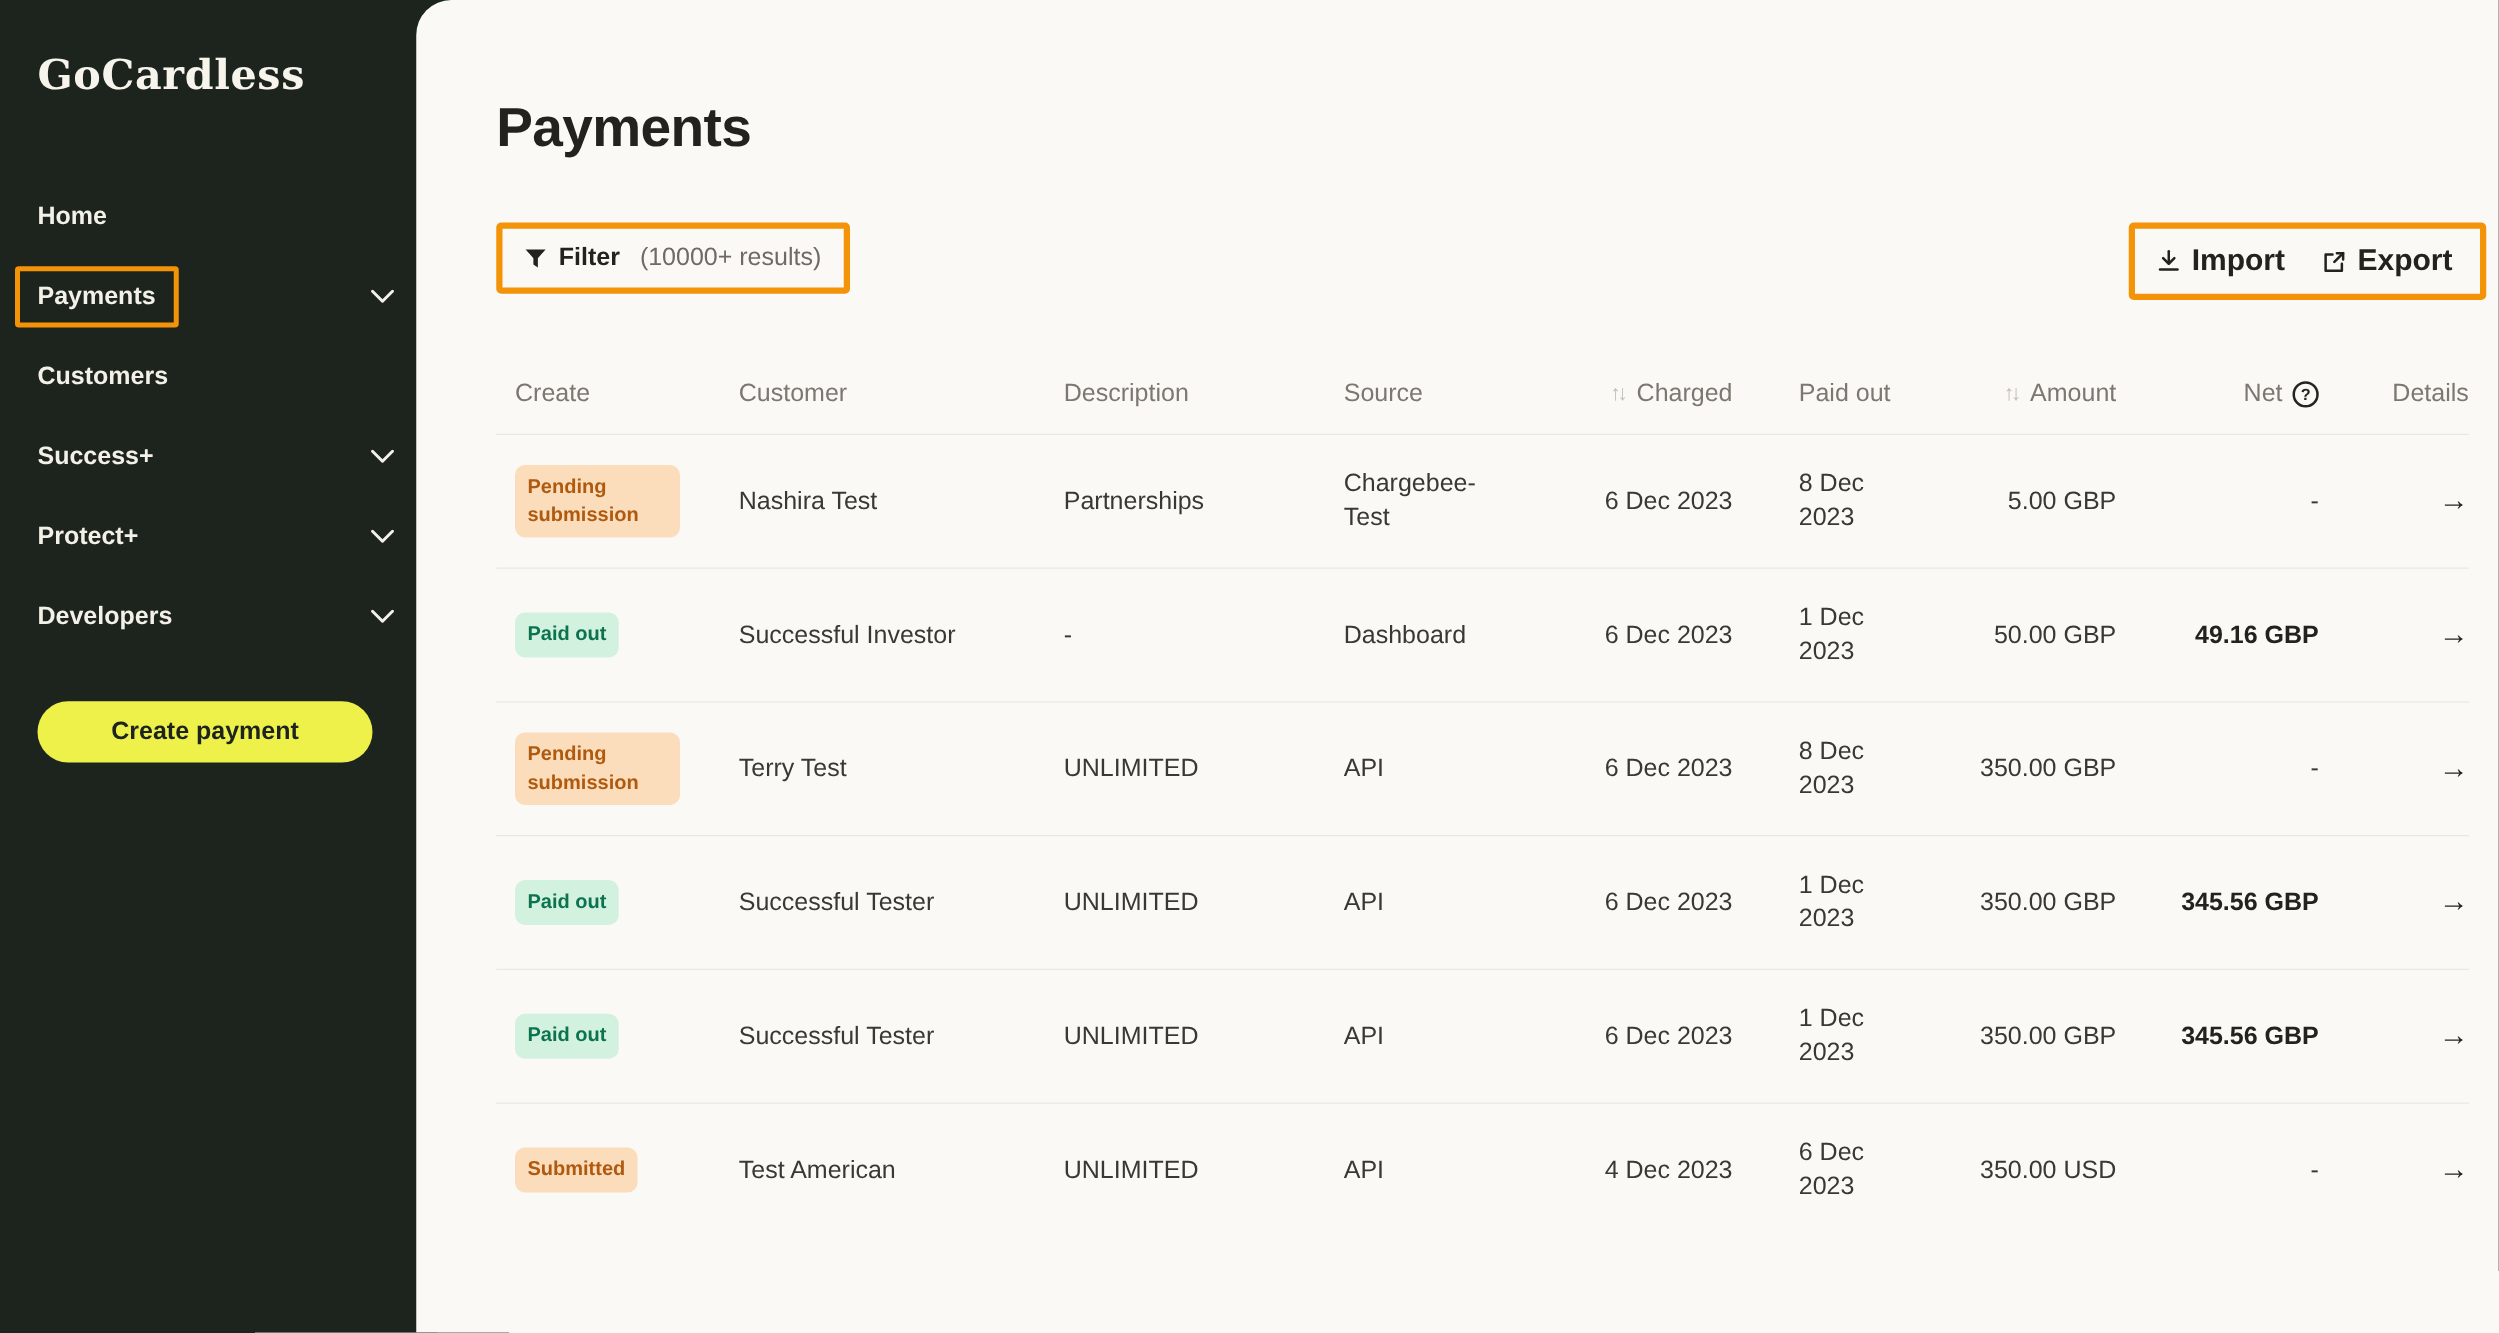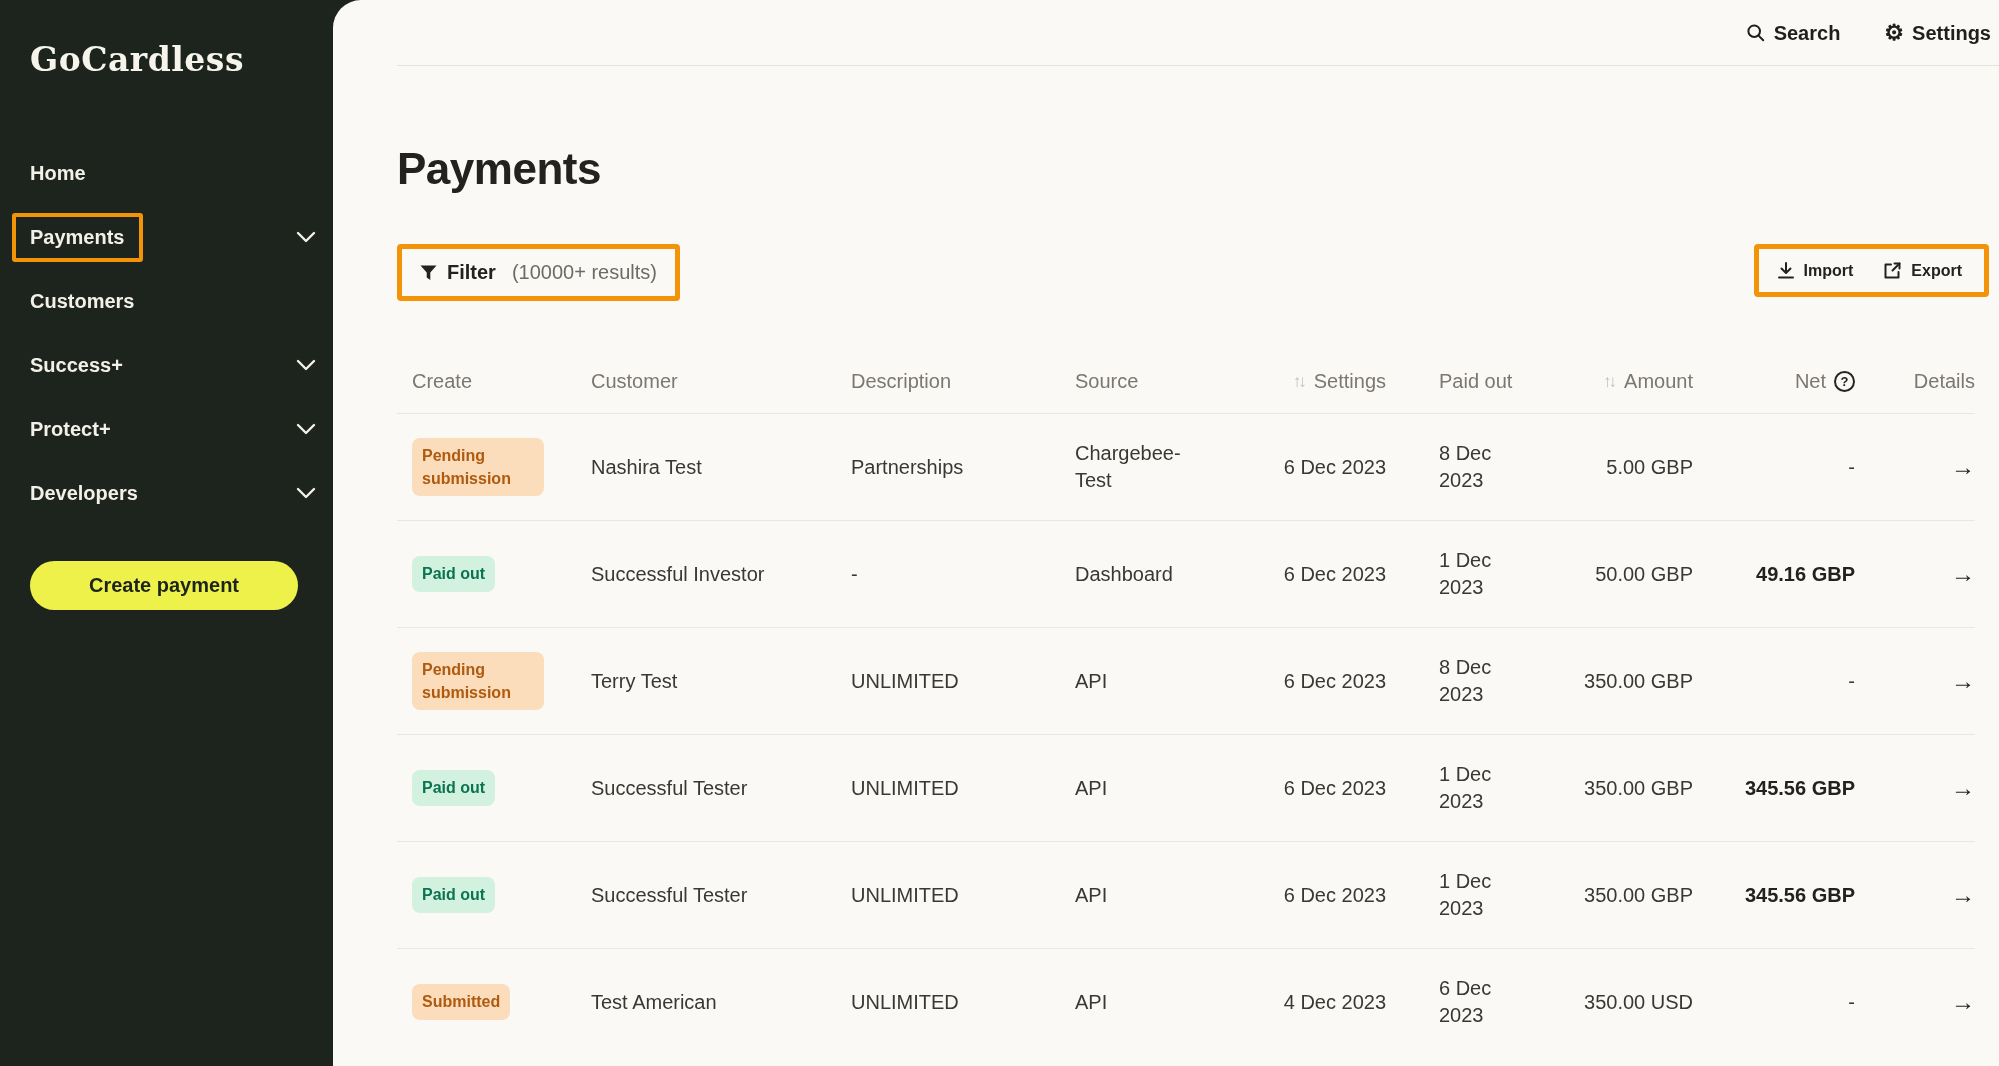--- a/index.html
+++ b/index.html
@@ -67,21 +67,21 @@
   .toolbar { margin-top: 50px; display: flex; align-items: flex-start; justify-content: space-between; position: relative; }
   .annotation-box {
     border: 5px solid #F39307; border-radius: 4px;
     display: inline-flex; align-items: center; gap: 12px;
     padding: 12px 18px; background: transparent;
   }
   .filter-btn { display: inline-flex; align-items: center; gap: 10px; cursor: pointer; }
   .filter-label { font-size: 20px; font-weight: 700; color: #23221E; }
   .results-count { font-size: 20px; color: #6F6B64; margin-left: 4px; }
   .impexp-box { position: absolute; right: -14px; top: 0; gap: 30px; padding-right: 22px; }
-  .impexp-link { display: inline-flex; align-items: center; gap: 9px; font-size: 16px; font-weight: 700; color: #23221E; cursor: pointer; background: none; border: none; font-family: "Liberation Sans", sans-serif; }
+  .impexp-link { display: inline-flex; align-items: center; gap: 9px; font-size: 24px; font-weight: 700; color: #23221E; cursor: pointer; background: none; border: none; font-family: "Liberation Sans", sans-serif; }
 
   
   .table { margin-top: 48px; }
   .trow {
     display: grid;
     grid-template-columns: 177px 260px 224px 186px 142px 187px 120px 162px 1fr;
     align-items: center;
   }
   .thead { height: 64px; }
   .thead .cell { font-size: 20px; color: #7C7770; font-weight: 400; }
@@ -172,34 +172,20 @@
         </svg>
       </div>
 
   </nav>
 
   <button class="create-btn">Create payment</button>
 </aside>
 
 <main class="main">
 
-  <div class="topbar">
-    <button class="top-link">
-      <svg width="20" height="20" viewBox="0 0 20 20">
-        <circle cx="8.2" cy="8.2" r="5.8" fill="none" stroke="#1F1F1C" stroke-width="2"></circle>
-        <line x1="12.6" y1="12.6" x2="17.2" y2="17.2" stroke="#1F1F1C" stroke-width="2" stroke-linecap="round"></line>
-      </svg>
-      <span>Search</span>
-    </button>
-    <button class="top-link">
-      <span class="gear-glyph">⚙</span>
-      <span>Settings</span>
-    </button>
-    <div class="topbar-rule"></div>
-  </div>
 
   <div class="content">
     <h1 class="page-title">Payments</h1>
 
     <div class="toolbar">
       <div class="annotation-box">
         <span class="filter-btn">
           <svg width="17" height="16" viewBox="0 0 17 16">
             <path d="M0.5 0.5 h16 l-6.2 7 v7.5 l-3.6 -2.4 v-5.1 z" fill="#23221E"></path>
           </svg>
@@ -230,21 +216,21 @@
 
     <div class="table">
       <div class="trow thead">
         <div class="cell first">Create</div>
         <div class="cell">Customer</div>
         <div class="cell">Description</div>
         <div class="cell">Source</div>
         <div class="cell right">
           <span class="hdr-flex">
             <span class="sort-glyph">↑↓</span>
-            <span>Settings</span>
+            <span>Charged</span>
           </span>
         </div>
         <div class="cell paidout">Paid out</div>
         <div class="cell right">
           <span class="hdr-flex">
             <span class="sort-glyph">↑↓</span>
             <span>Amount</span>
           </span>
         </div>
         <div class="cell right">

